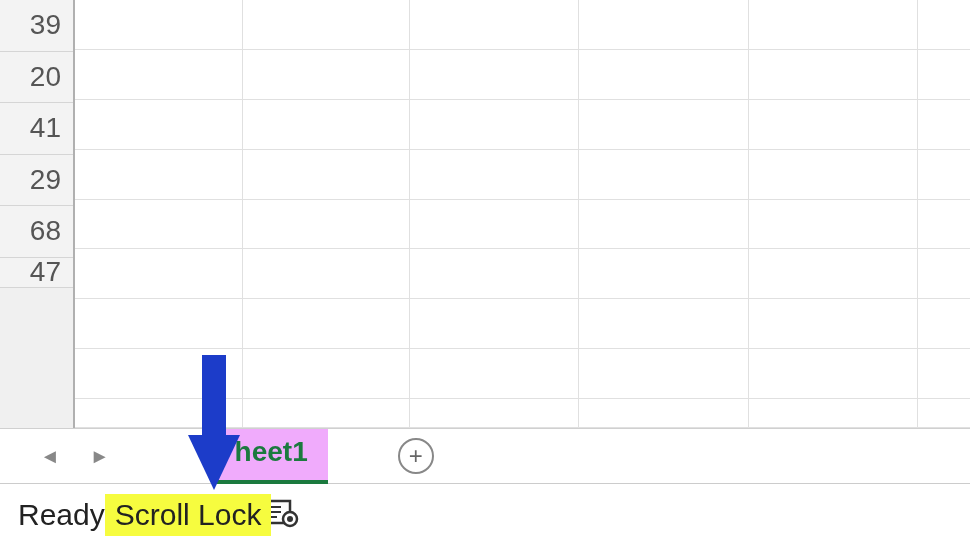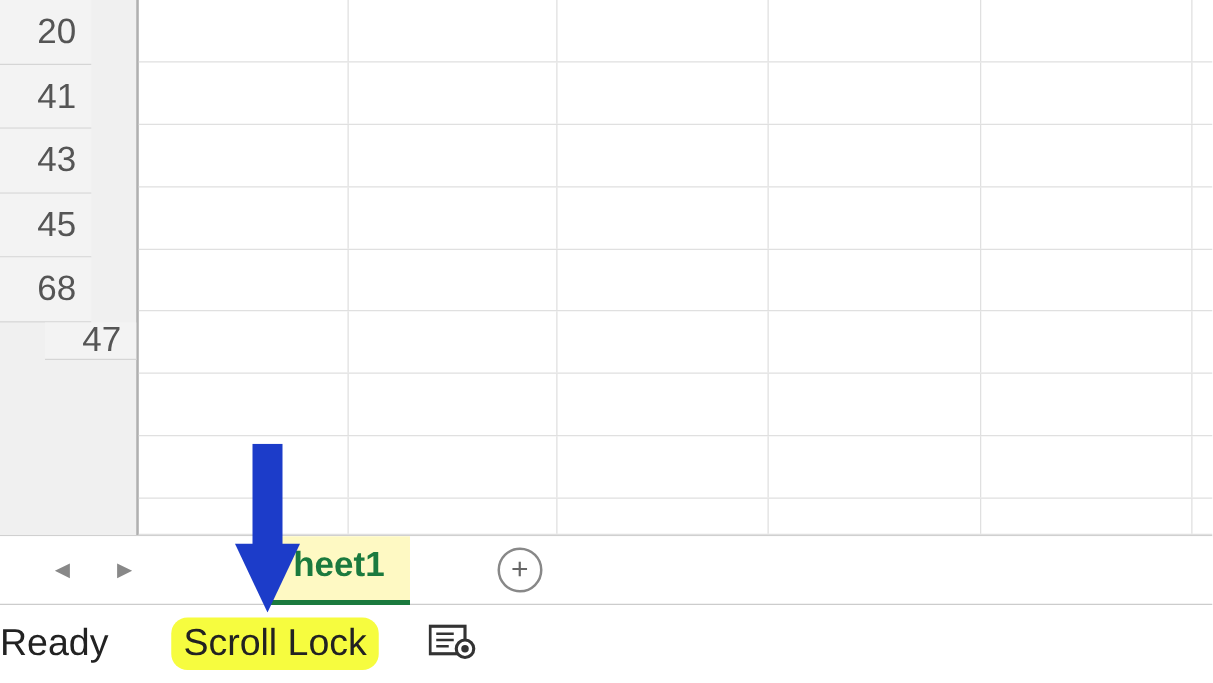--- a/index.html
+++ b/index.html
@@ -4,57 +4,57 @@
   <style>
     * { margin: 0; padding: 0; box-sizing: border-box; }
     html, body { width: 970px; height: 546px; overflow: hidden; font-family: "Segoe UI", Arial, sans-serif; background: #fff; }
     
     .container { display: flex; flex-direction: column; width: 970px; height: 546px; }
     
     .grid-area { flex: 1; display: flex; overflow: hidden; border-bottom: 1px solid #d0d0d0; }
     
     .row-headers { display: flex; flex-direction: column; background: #f0f0f0; border-right: 2px solid #b0b0b0; }
     .row-header { width: 73px; height: 51.5px; display: flex; align-items: center; justify-content: flex-end; padding-right: 12px; font-size: 28px; color: #555; border-bottom: 1px solid #d5d5d5; background: #f3f3f3; }
-    .row-header.last { height: 30px; margin-left: 36px; }
+    .row-header.last { height: 30px; }
     
     .cells { flex: 1; display: flex; flex-direction: column; }
     .cell-row { display: flex; height: 51.5px; border-bottom: 1px solid #e0e0e0; }
     .cell-row.last { height: 30px; }
     .cell { border-right: 1px solid #e0e0e0; height: 100%; }
     .c1 { width: 168px; }
     .c2 { width: 167px; }
     .c3 { width: 169px; }
     .c4 { width: 170px; }
     .c5 { width: 169px; }
     .c6 { width: 60px; border-right: none; }
     
     .tab-bar { height: 55px; display: flex; align-items: center; background: #fff; border-bottom: 1px solid #ccc; }
     .tab-nav { display: flex; gap: 30px; padding: 0 40px 0 40px; }
     .nav-arrow { color: #888; font-size: 20px; cursor: default; user-select: none; }
-    .sheet-tab { margin-left: 65px; height: 55px; display: flex; align-items: center; padding: 0 20px 4px 20px; font-size: 28px; font-weight: 700; color: #1b7a3e; border-bottom: 4px solid #1b7a3e; background: #fef9c3; position: relative; }
+    .sheet-tab { margin-left: 65px; height: 55px; display: flex; align-items: center; padding: 0 20px 4px 20px; font-size: 28px; font-weight: 700; color: #1b7a3e; border-bottom: 4px solid #1b7a3e; background: #f0abfc; position: relative; }
     .add-sheet { margin-left: 70px; width: 36px; height: 36px; border: 2px solid #888; border-radius: 50%; display: flex; align-items: center; justify-content: center; font-size: 24px; color: #666; cursor: pointer; line-height: 1; }
     
-    .status-bar { height: 62px; display: flex; align-items: center; background: #fff; gap: 50px; }
+    .status-bar { height: 62px; display: flex; align-items: center; background: #fff; padding-left: 18px; }
     .status-ready { font-size: 30px; color: #222; }
-    .status-scroll-lock { font-size: 30px; color: #222; background: #f6fc3f; padding: 4px 10px; position: relative; border-radius: 13px; }
+    .status-scroll-lock { font-size: 30px; color: #222; background: #f6fc3f; padding: 4px 10px; position: relative; }
     .macro-icon { margin-left: -10px; }
     
     .annotation-arrow { position: absolute; left: 188px; top: 355px; z-index: 100; pointer-events: none; }
     .arrow-svg { width: 52px; height: 135px; }
   </style>
 </head>
 <body>
 
 <div class="container">
   <div class="grid-area">
     <div class="row-headers">
+      <div class="row-header">39</div>
       <div class="row-header">20</div>
       <div class="row-header">41</div>
-      <div class="row-header">43</div>
-      <div class="row-header">45</div>
+      <div class="row-header">29</div>
       <div class="row-header">68</div>
       <div class="row-header last">47</div>
     </div>
     <div class="cells">
       <div class="cell-row">
           <div class="cell c1"></div>
           <div class="cell c2"></div>
           <div class="cell c3"></div>
           <div class="cell c4"></div>
           <div class="cell c5"></div>

